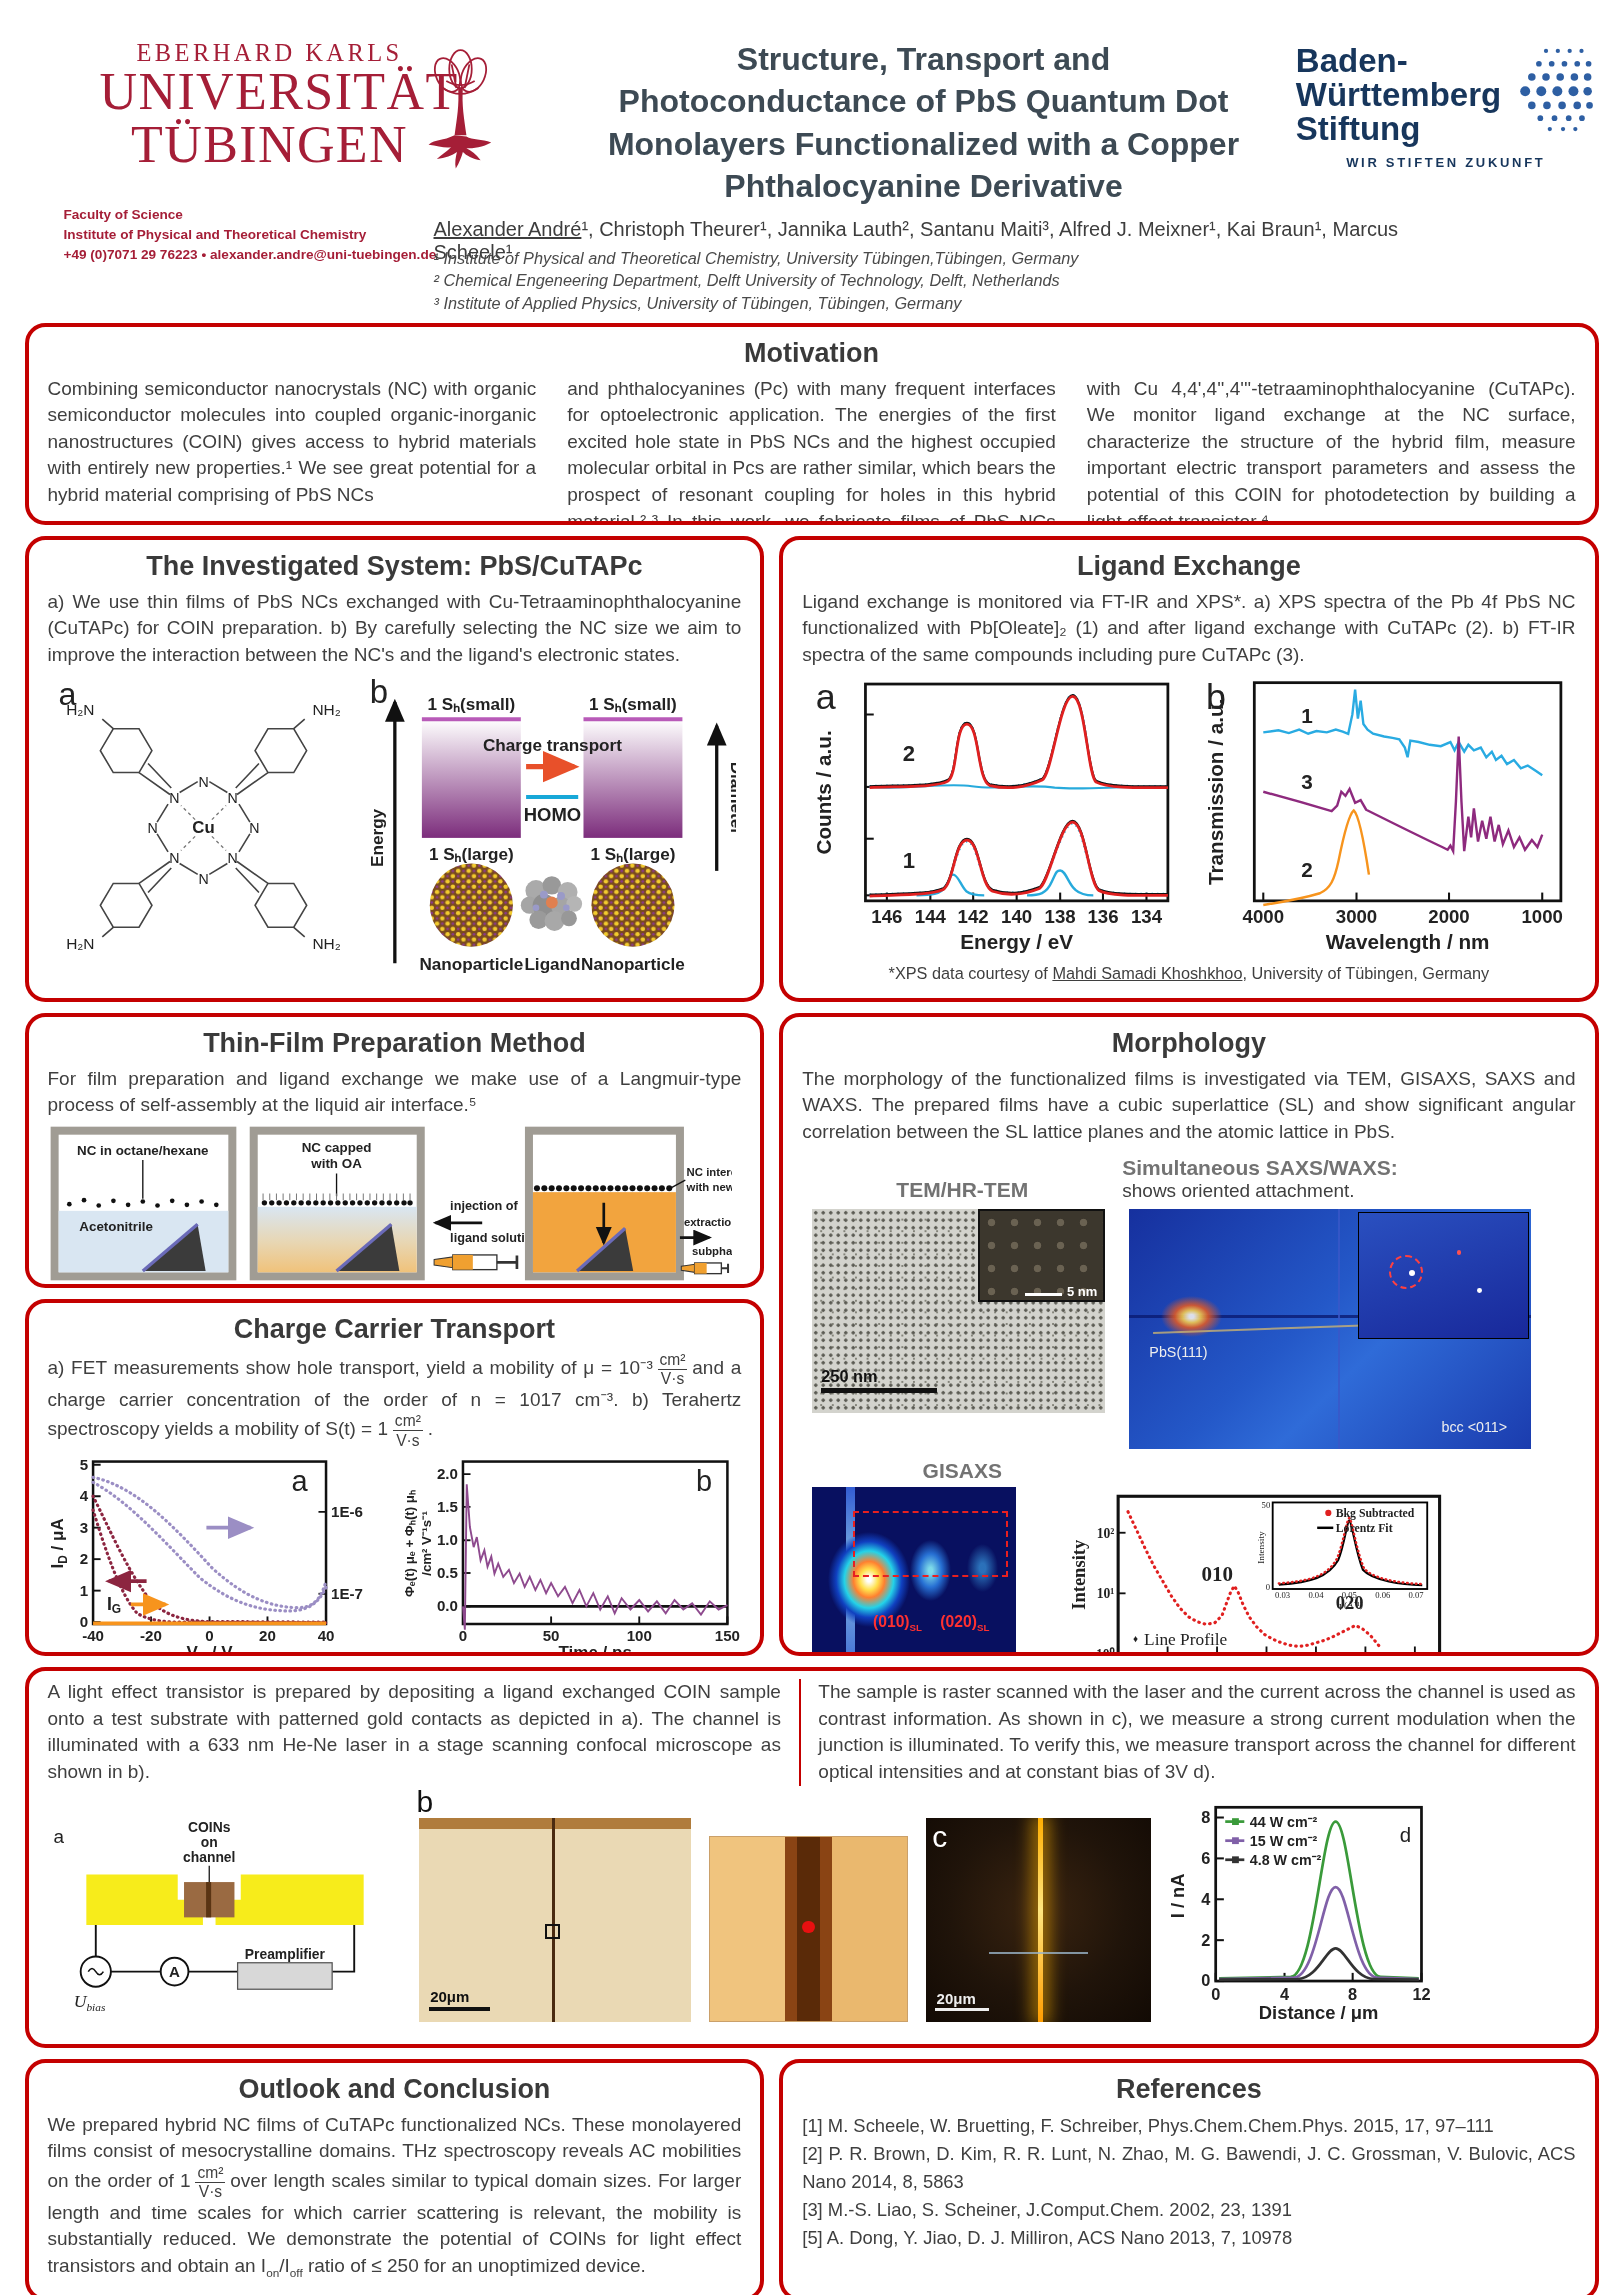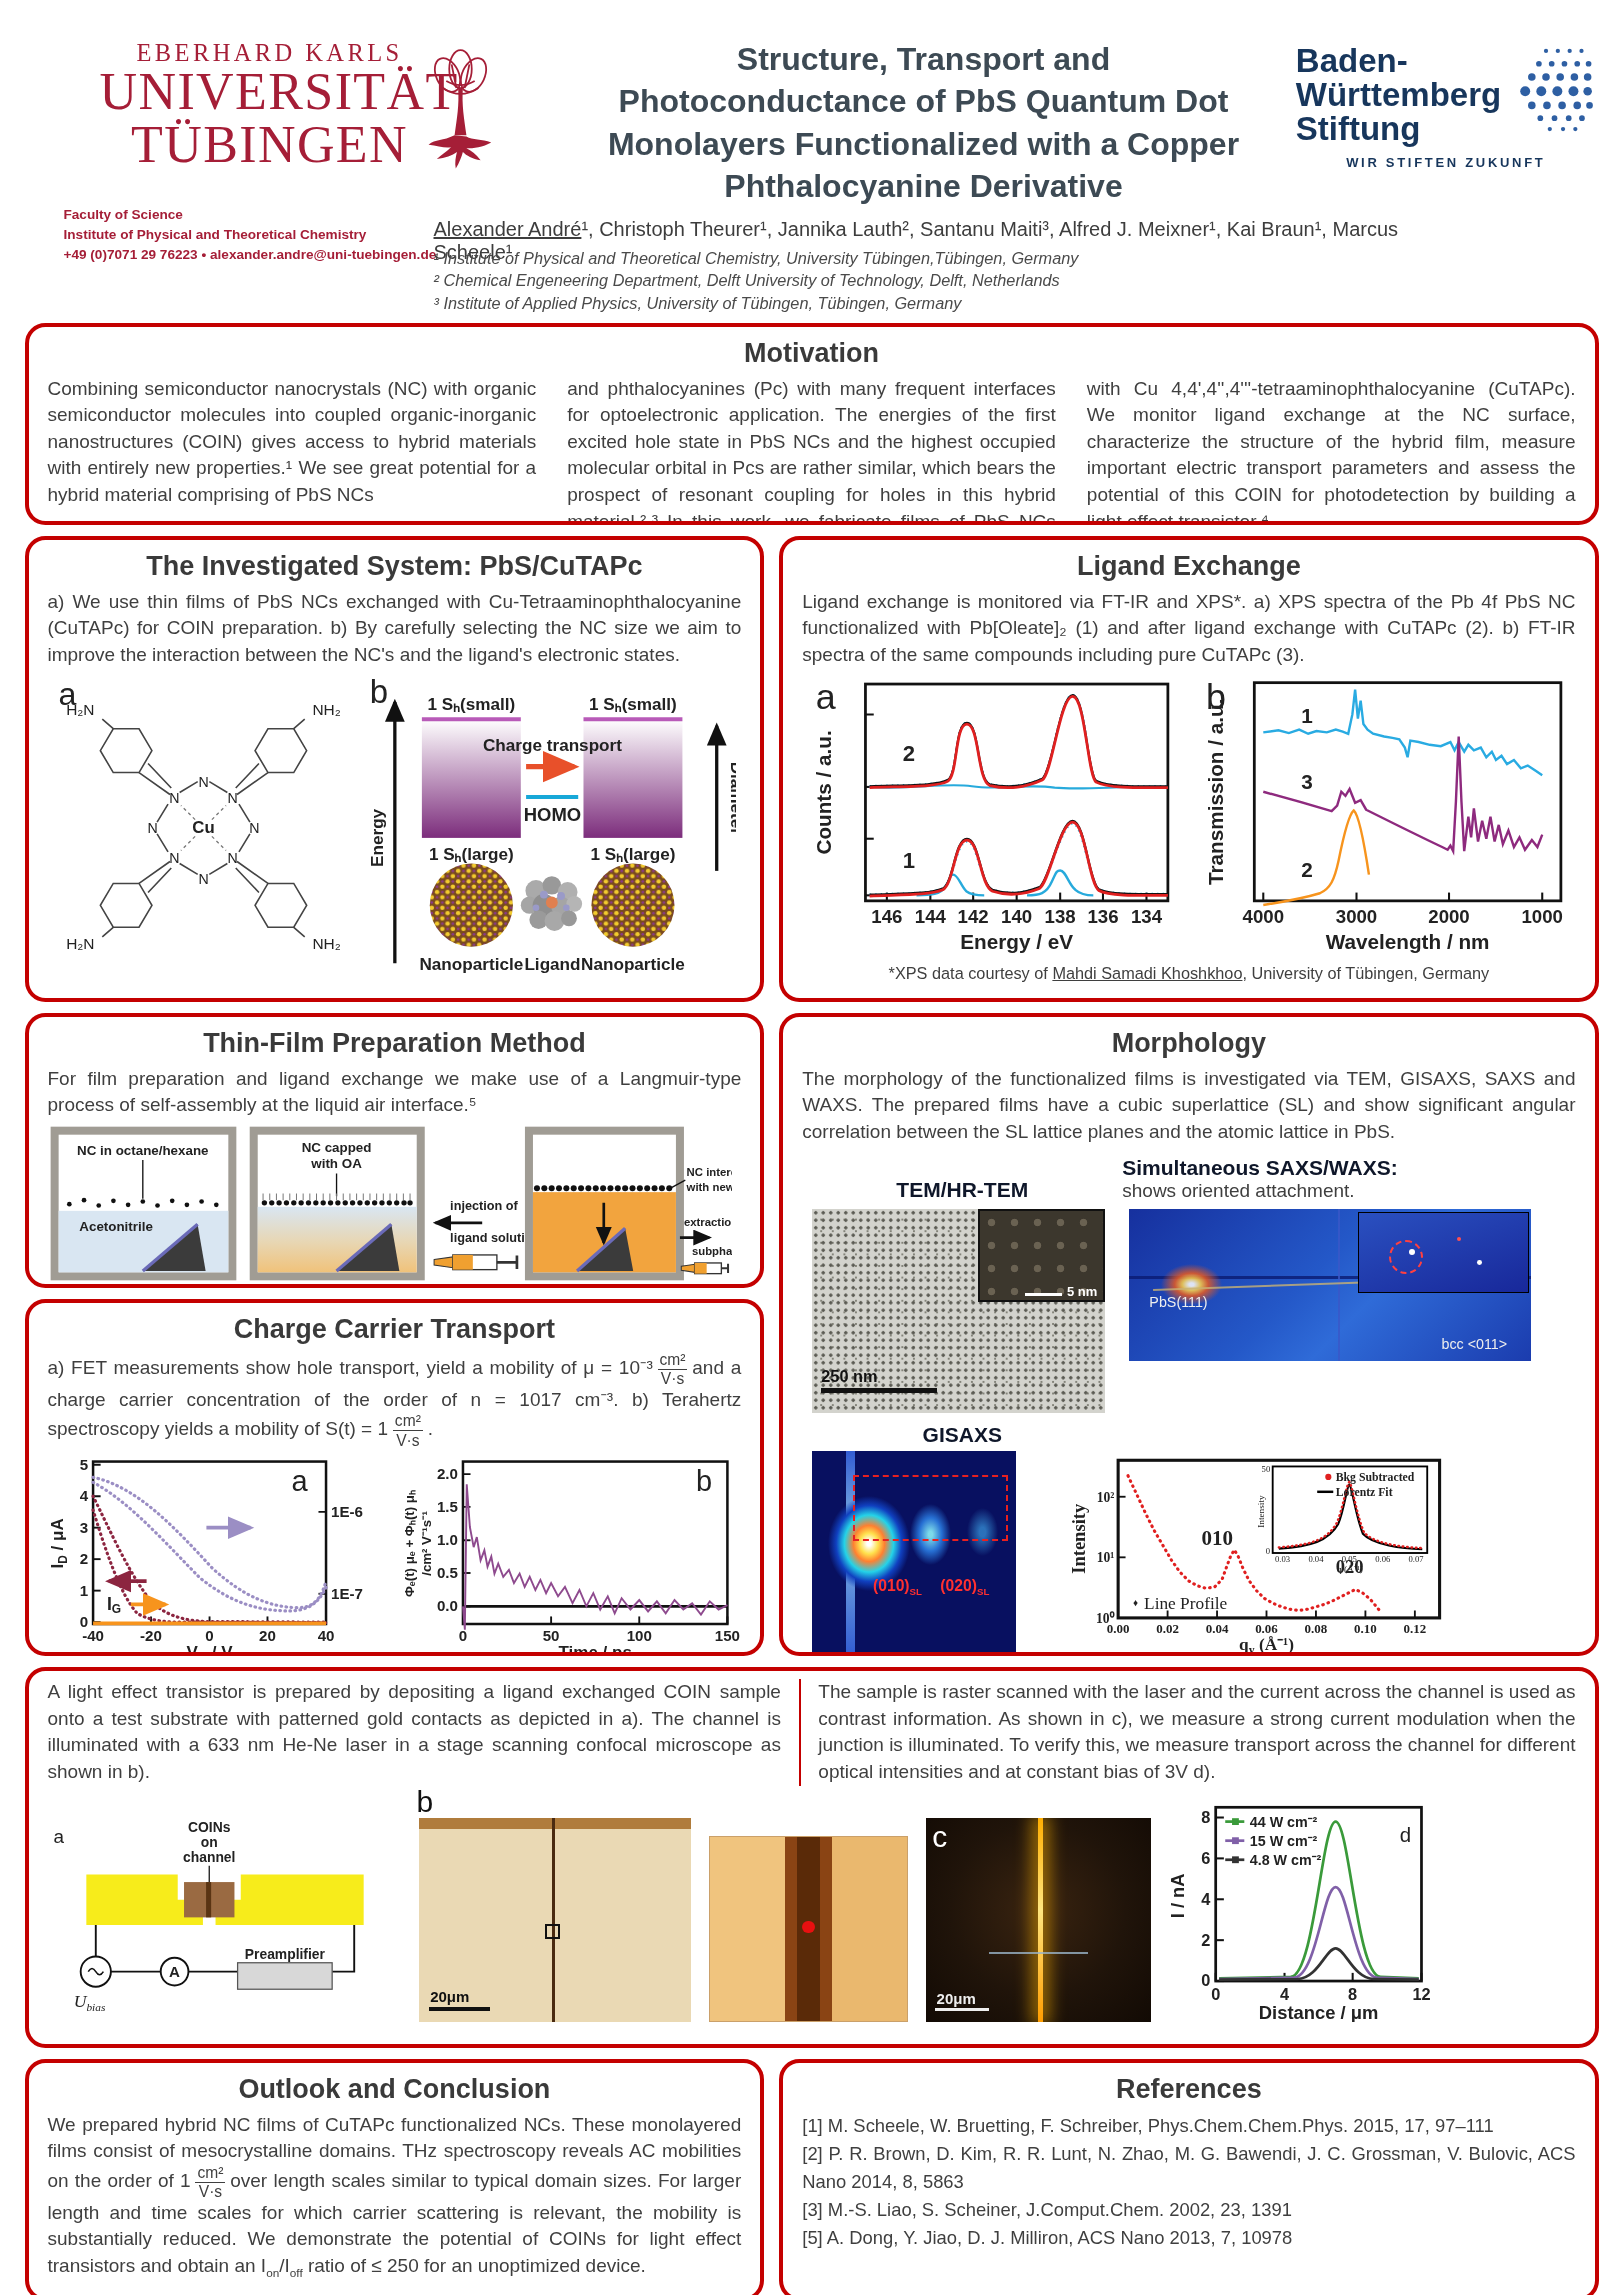--- a/index.html
+++ b/index.html
@@ -36,32 +36,32 @@
   .frac{display:inline-flex;flex-direction:column;vertical-align:middle;text-align:center;
         line-height:1;font-size:0.82em;margin:0 4.8px;}
   .frac .num{border-bottom:1.4px solid #3f3f3f;padding:0 2px 1.4px;}
   .frac .den{padding-top:1.4px;}
   sub.sm{font-size:0.62em;}
   
   .figrow{display:flex;justify-content:space-around;align-items:flex-start;margin-top:4.1px;}
   svg{font-family:"Liberation Sans",sans-serif;}
   svg text{fill:#222;}
   .serif{font-family:"Liberation Serif",serif;}
-  .redlab{color:#0f172a;font-weight:bold;font-size:21px;}
+  .redlab{color:#737373;font-weight:bold;font-size:21px;}
   
   .tem{width:293px;height:204px;position:relative;background:#d3d3cd;
        background-image:radial-gradient(#5a5a52 1.4px,transparent 1.9px),radial-gradient(#84847a 1.1px,transparent 1.5px);
        background-size:7.5px 7.5px,11.6px 11.6px;background-position:0 0,3.4px 4.8px;}
   .tem-inset{position:absolute;right:0;top:0;width:123px;height:89px;background:#3c372d;border:2px solid #111;
              background-image:radial-gradient(#6a6252 3.4px,transparent 4.1px);background-size:23px 23px;}
   .tem-scale{position:absolute;left:9.5px;bottom:20.4px;width:116px;height:4.8px;background:#111;}
   .tem-scaletxt{position:absolute;left:9.5px;bottom:27px;font-weight:bold;font-size:16.3px;color:#111;}
   .hr-scale{position:absolute;right:41px;bottom:4.1px;width:37px;height:3.4px;background:#fff;}
   .hr-scaletxt{position:absolute;right:5.4px;bottom:1.4px;color:#fff;font-weight:bold;font-size:13px;}
-  .det{width:402px;height:152px;position:relative;overflow:hidden;
+  .det{width:402px;height:240px;position:relative;overflow:hidden;
        background:linear-gradient(135deg,#16309e 0%,#2458c8 45%,#2f6bd8 60%,#1b3cae 100%);}
   .det-hline{position:absolute;left:0;top:44%;width:100%;height:2.7px;background:#0a1a72;opacity:.8;}
   .det-vline{position:absolute;left:52%;top:0;width:2px;height:100%;background:#3a57c8;opacity:.8;}
   .det-spot{position:absolute;left:8%;top:36%;width:61px;height:41px;
             background:radial-gradient(closest-side,#fff 8%,#ffd24a 30%,#e85a20 55%,transparent 100%);opacity:.85;}
   .det-streak{position:absolute;left:6%;top:49%;width:70%;height:2px;background:#c8b273;transform:rotate(-2deg);opacity:.8;}
   .det-inset{position:absolute;right:2.7px;top:2.7px;width:42%;height:52%;border:1.4px solid #000;
              background:linear-gradient(160deg,#2a50c0,#18289a);}
   .det-circ{position:absolute;left:18%;top:34%;width:30px;height:30px;border:2px dashed #ff4040;border-radius:50%;}
   .dot{position:absolute;border-radius:50%;}

